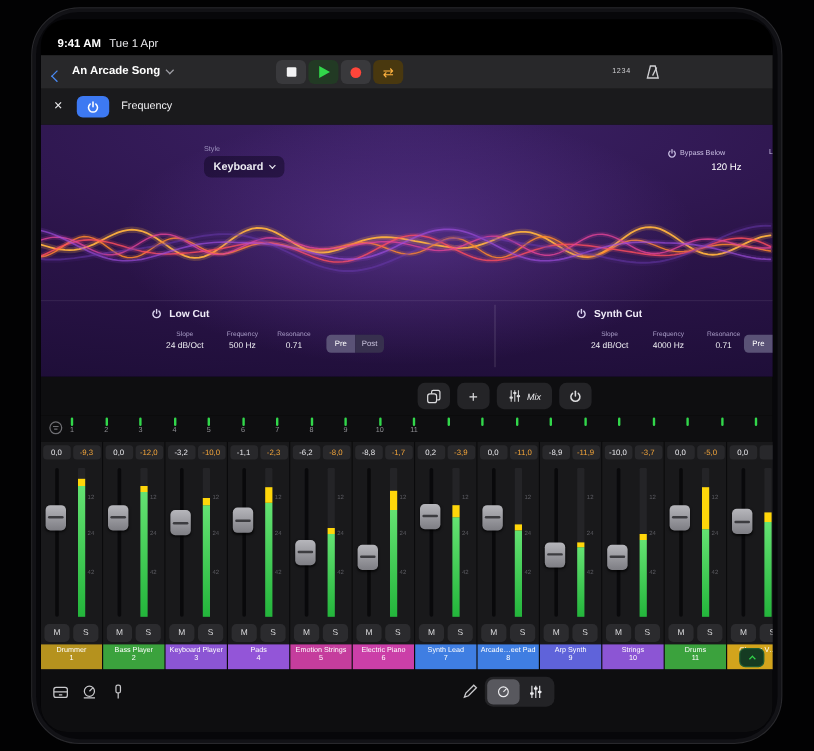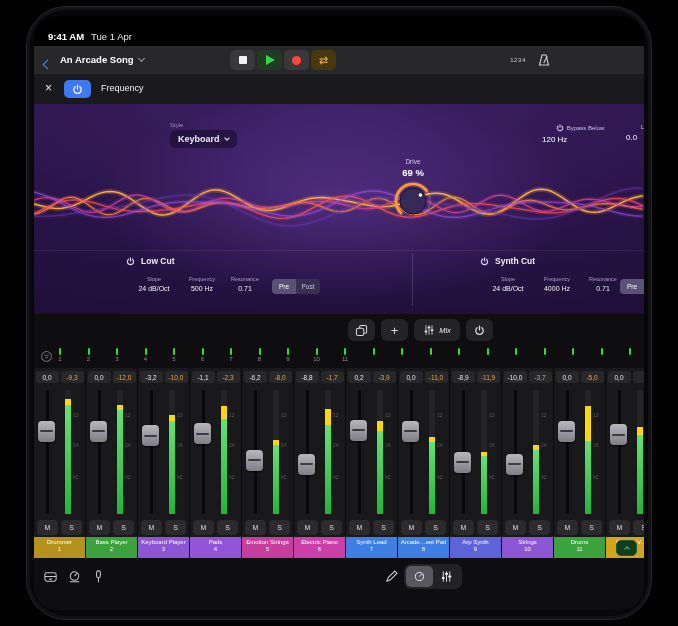--- a/index.html
+++ b/index.html
@@ -49,21 +49,21 @@
       radial-gradient(55% 70% at 50% 45%, rgba(128,80,200,.38), rgba(128,80,200,0) 72%),
       radial-gradient(130% 110% at 50% 0%, #3c2166 0%, #2b1449 55%, #1e0e38 100%);}
   #waves{position:absolute;left:0;top:40px;width:610px;height:120px;}
   .p-label{font-size:6px;color:#9b90bd;margin-bottom:2px;}
   .p-pill{display:flex;align-items:center;gap:5px;background:rgba(12,4,26,.45);border-radius:6px;padding:4px 8px;color:#ececf2;font-size:9px;font-weight:700;}
   .model{position:absolute;left:22px;top:18px;}
   .model .p-label{color:#d78f3f;}
   .model .p-pill{color:#f5a73b;}
   .model .chev,.style .chev{width:4px;height:4px;margin-top:-2px;}
   .style{position:absolute;left:136px;top:18px;}
-  .rt-ctl{position:absolute;top:20px;text-align:left;color:#c9bfe2;}
+  .rt-ctl{position:absolute;top:20px;text-align:right;color:#c9bfe2;}
   .rt-ctl .lab{font-size:6px;display:flex;align-items:center;gap:3px;justify-content:center;}
   .rt-ctl .val{font-size:8px;color:#fff;margin-top:3px;}
   .bypass{left:508px;width:76px;}
   .level{left:592px;width:44px;}
   .drive{position:absolute;left:337px;top:54px;width:84px;text-align:center;}
   .drive .dlab{font-size:6.5px;color:#cfc5e8;}
   .drive .dval{font-size:9.5px;color:#fff;font-weight:700;margin:2px 0 2px;}
   .pwr{display:inline-block;}
   .cut-head{position:absolute;display:flex;align-items:center;gap:6px;color:#f0ecf8;font-size:8.5px;font-weight:700;top:152px;}
   .pgroup{position:absolute;top:172px;text-align:center;}
@@ -203,31 +203,20 @@
             </div>
        <div class="val">120 Hz</div>
      </div>
      <div class="rt-ctl level">
        <div class="lab">
               <span>Level</span>
             </div>
        <div class="val">0.0</div>
      </div>
 
-     <div class="drive">
-       <div class="dlab">Drive</div>
-       <div class="dval">69 %</div>
-       <svg id="knob" width="42" height="42" viewBox="0 0 42 42" style="margin:0 auto">
-         <circle cx="21" cy="21" r="13" fill="#362a58" stroke="#191033" stroke-width="1"></circle>
-         <circle id="knob-track" cx="21" cy="21" r="17" fill="none" stroke="rgba(255,255,255,.15)" stroke-width="2.6" stroke-linecap="round" transform="rotate(135 21 21)" stroke-dasharray="80.11061266653974 106.81415022205297"></circle>
-         <circle id="knob-glow" cx="21" cy="21" r="17" fill="none" stroke="#ff9a35" stroke-width="5" opacity="0.25" stroke-linecap="round" transform="rotate(135 21 21)" stroke-dasharray="55.27632273991242 106.81415022205297"></circle>
-         <circle id="knob-arc" cx="21" cy="21" r="17" fill="none" stroke="#ff9a35" stroke-width="2.6" stroke-linecap="round" transform="rotate(135 21 21)" stroke-dasharray="55.27632273991242 106.81415022205297"></circle>
-         <circle id="knob-dot" cx="28.4" cy="15.1" r="1.8" fill="#fff"></circle>
-       </svg>
-     </div>
 
      <div class="cut-sep"></div>
      <div class="vdiv"></div>
 
      <div class="cut-head" style="left:92px">
        <svg class="pwr" width="9" height="9" viewBox="0 0 12 12">
               <path d="M6 1.2v4.2" stroke="#d9d2ee" stroke-width="1.6" stroke-linecap="round"></path>
               <path d="M3.4 3a4.1 4.1 0 1 0 5.2 0" fill="none" stroke="#d9d2ee" stroke-width="1.6" stroke-linecap="round"></path>
             </svg>
        <span>Low Cut</span>

